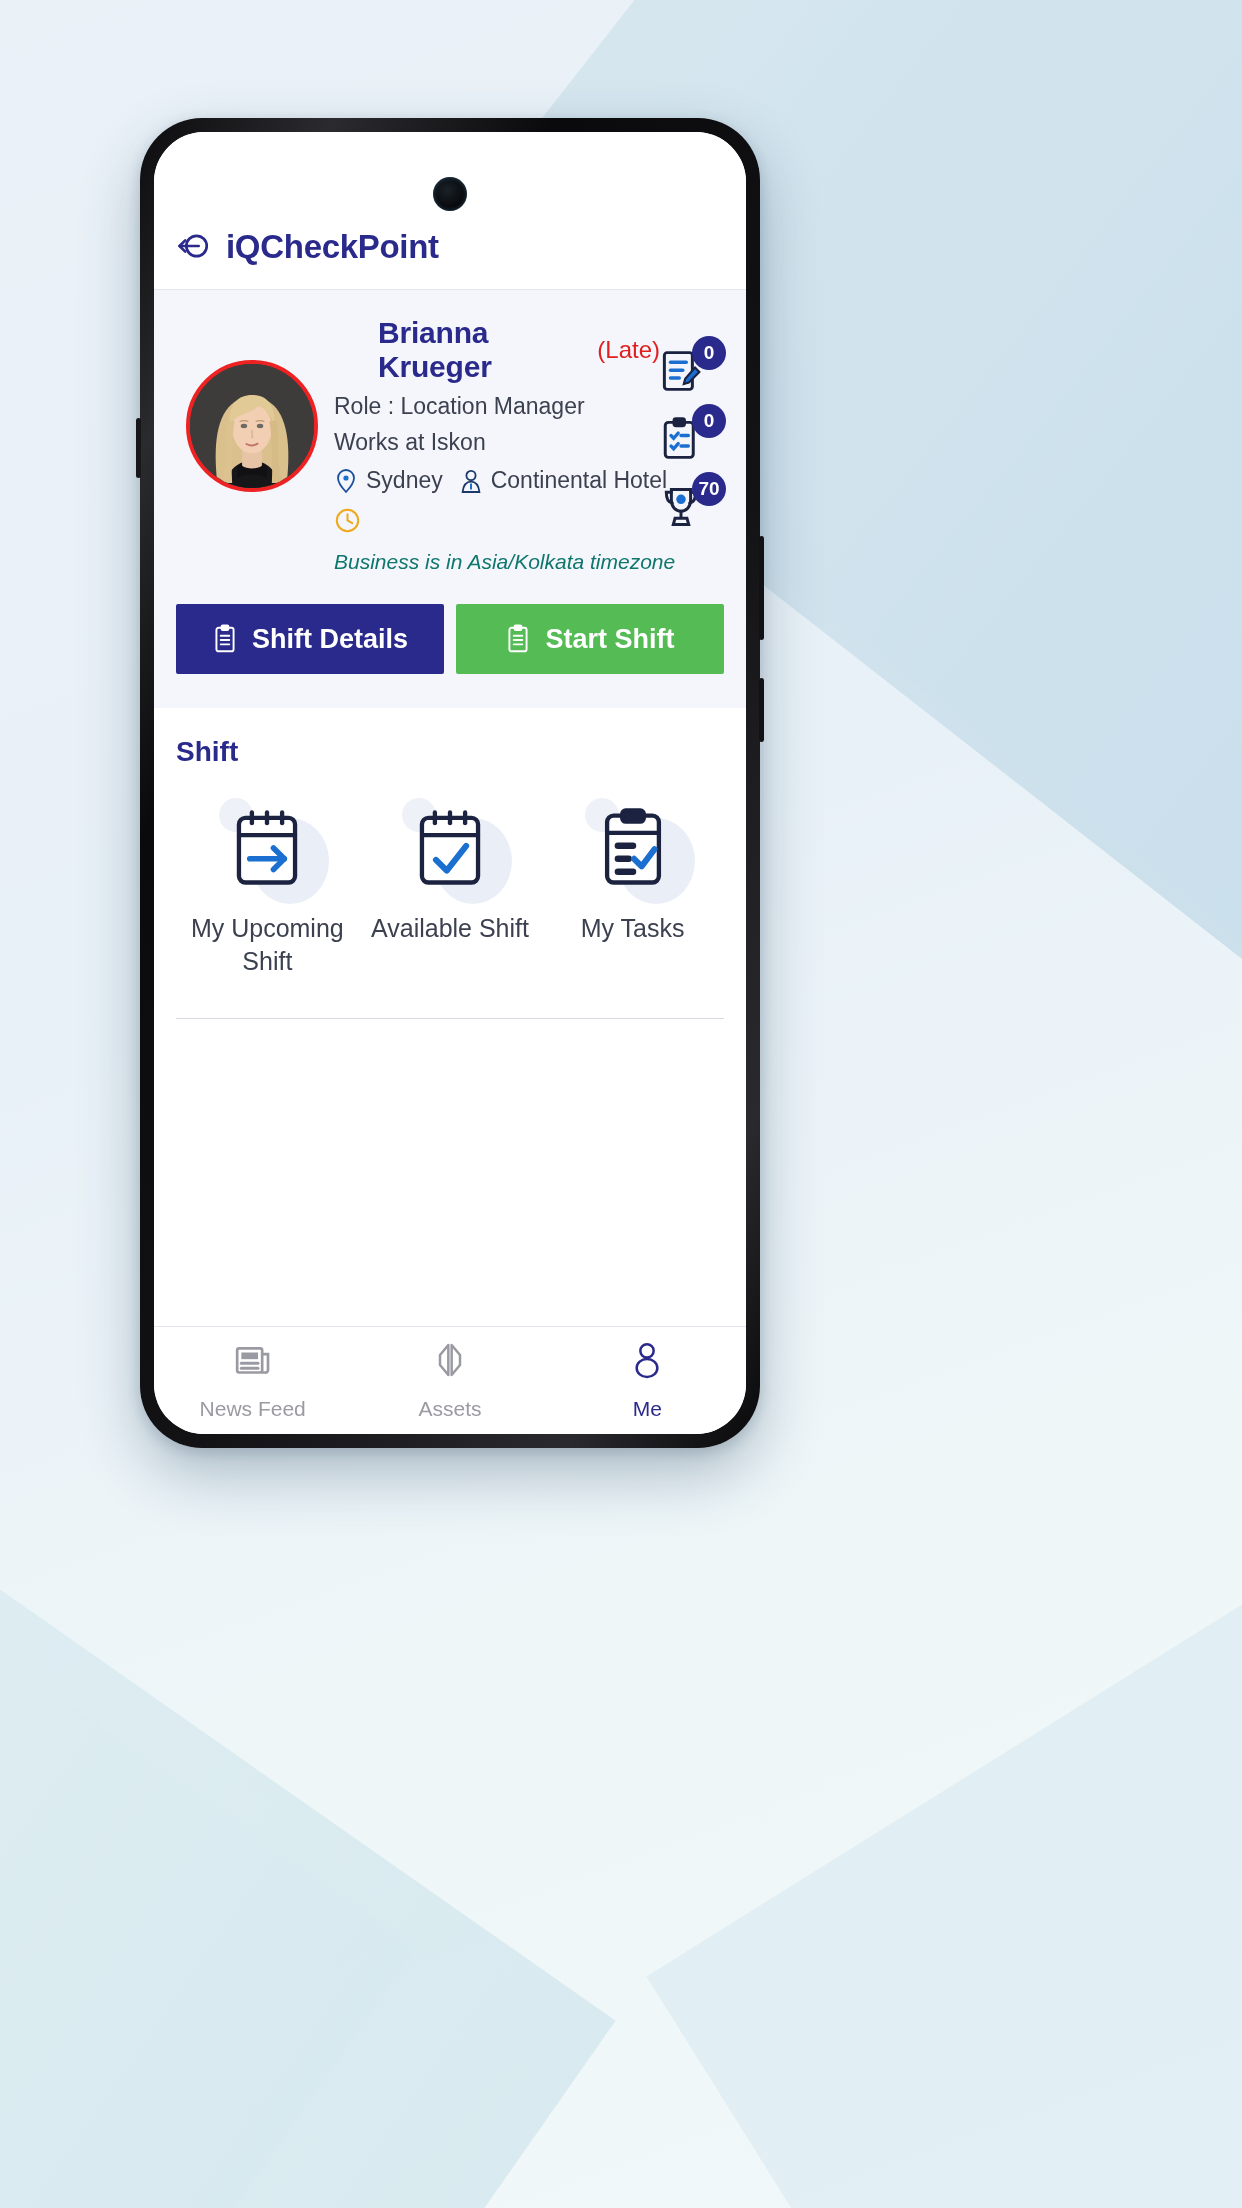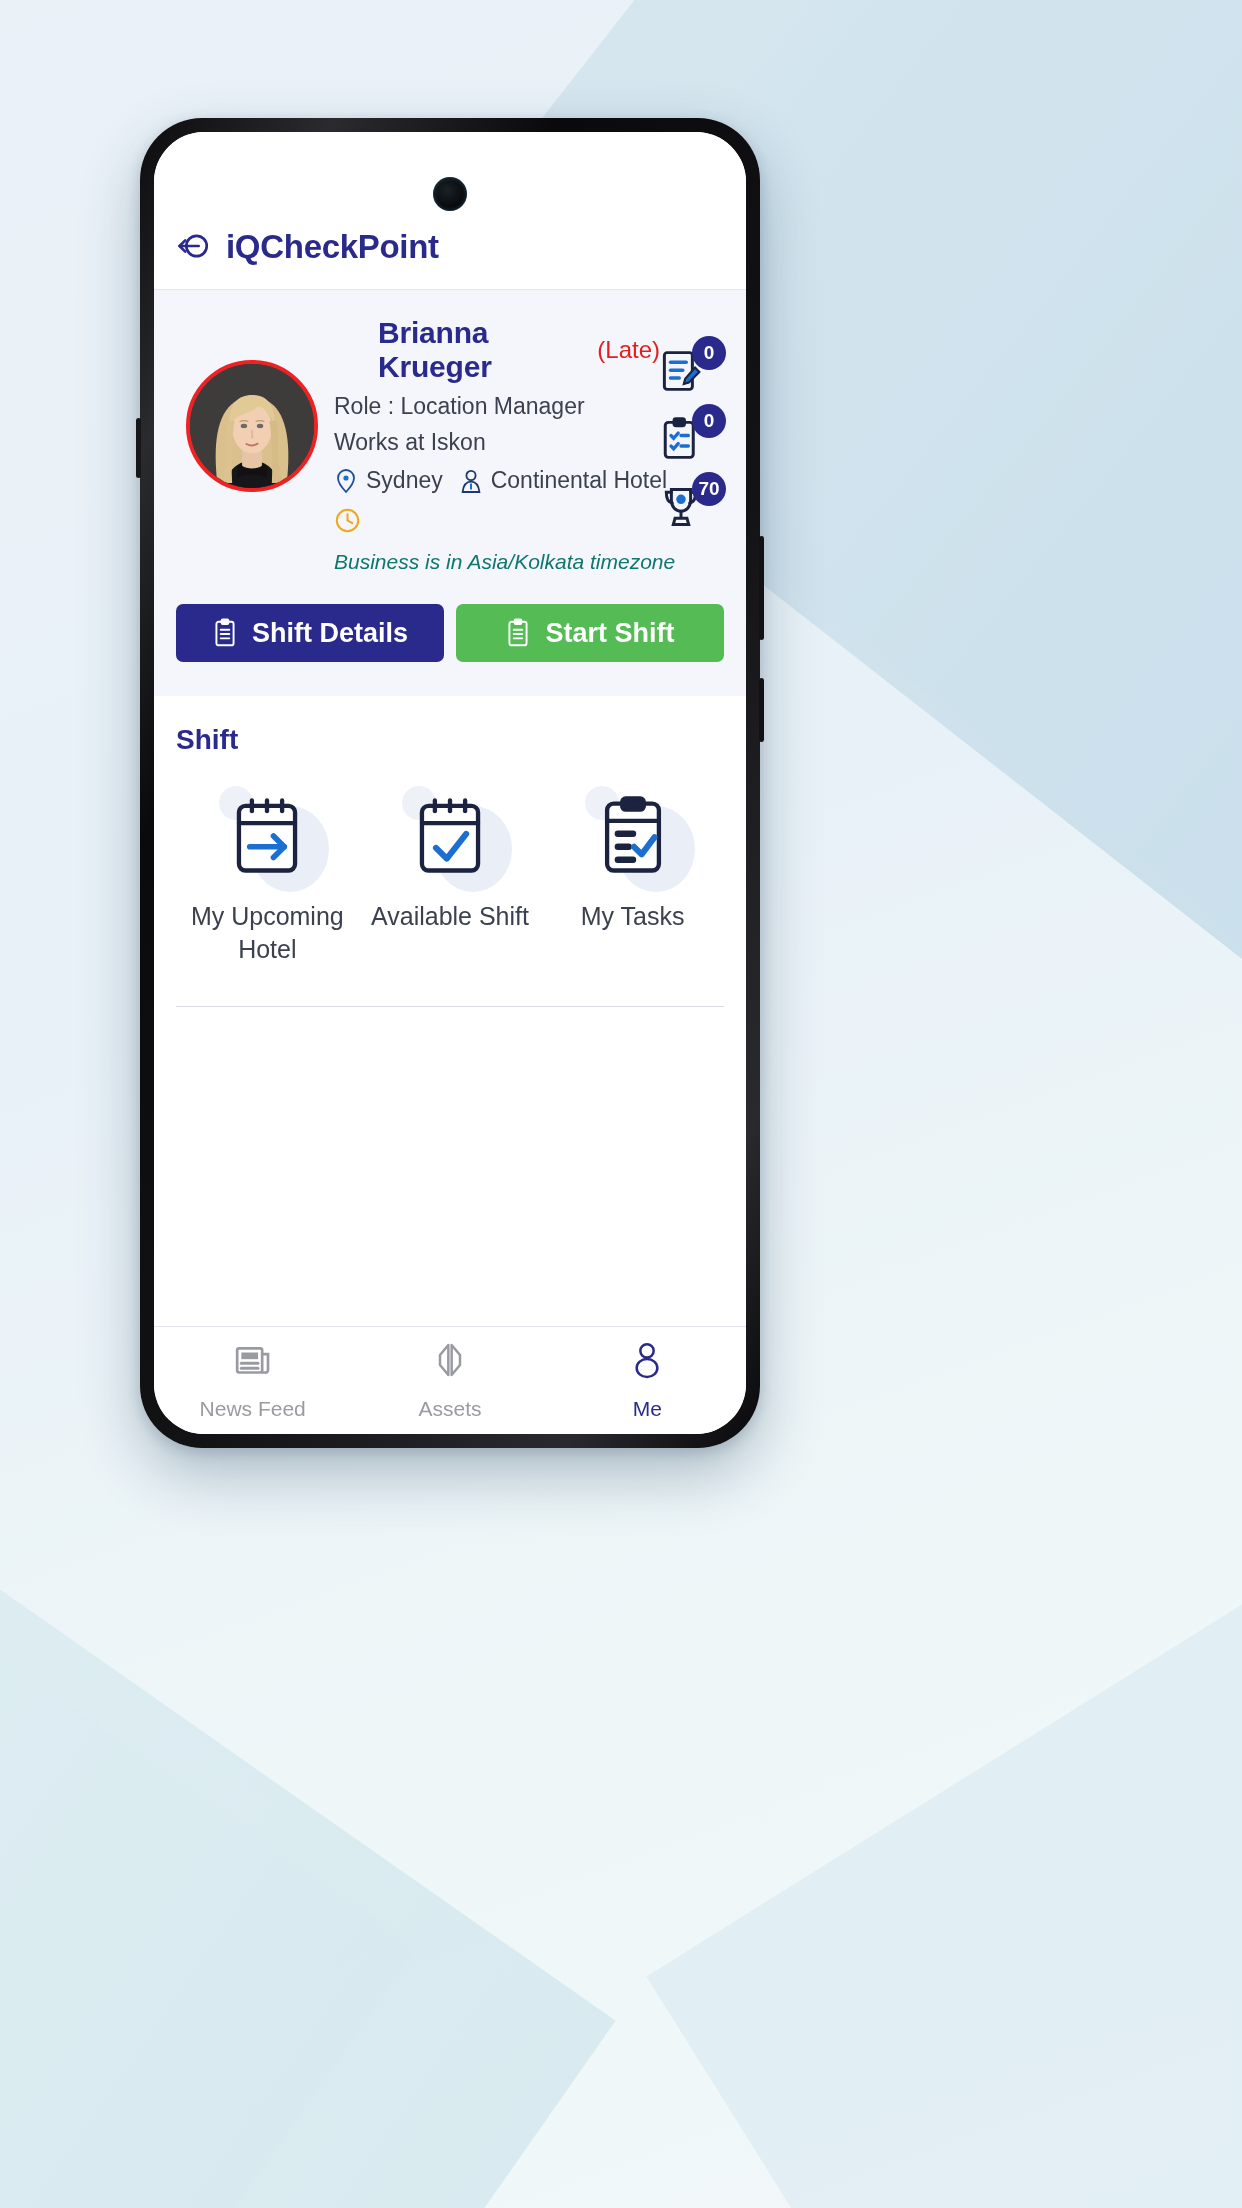--- a/index.html
+++ b/index.html
@@ -202,22 +202,22 @@
     display: flex; align-items: center; justify-content: center;
   }
 
   
   #action-row {
     display: flex; gap: 12px;
     padding: 30px 22px 0 22px;
   }
   .action-btn {
     flex: 1 1 0;
-    height: 58px;
-    border: none; border-radius: 7px;
+    height: 70px;
+    border: none; border-radius: 2px;
     display: flex; align-items: center; justify-content: center;
     gap: 14px;
     color: #fff; font-size: 27px; font-weight: bold;
     font-family: "Liberation Sans", sans-serif;
     cursor: pointer;
   }
   #shift-details-button { background: #2a2a8c; }
   #start-shift-button  { background: #55bb55; }
   .btn-ico { width: 26px; height: 30px; flex: 0 0 auto; }
 
@@ -460,21 +460,21 @@
             <svg class="tile-ico" viewBox="0 0 34 38" fill="none" stroke="#1b2340" stroke-width="2" stroke-linecap="round" stroke-linejoin="round">
               <rect x="4" y="5" width="26" height="30" rx="3" fill="#ffffff"></rect>
               <line x1="4" y1="13" x2="30" y2="13"></line>
               <path d="M10 2.5 L10 7.5"></path>
                 <path d="M17 2.5 L17 7.5"></path>
                 <path d="M24 2.5 L24 7.5"></path>
               <line x1="9" y1="24" x2="25" y2="24" stroke="#1b6fd0" stroke-width="2.6"></line>
               <polyline points="20,19 25,24 20,29" stroke="#1b6fd0" stroke-width="2.6" fill="none"></polyline>
             </svg>
           </div>
-          <div class="tile-label">My Upcoming Hotel</div>
+          <div class="tile-label">My Upcoming Shift</div>
         </div>
 
         <div class="shift-tile">
           <div class="tile-ico-wrap">
             <div class="tile-blob"></div>
             <div class="tile-blob2"></div>
             <svg class="tile-ico" viewBox="0 0 34 38" fill="none" stroke="#1b2340" stroke-width="2" stroke-linecap="round" stroke-linejoin="round">
               <rect x="4" y="5" width="26" height="30" rx="3" fill="#ffffff"></rect>
               <line x1="4" y1="13" x2="30" y2="13"></line>
               <path d="M10 2.5 L10 7.5"></path>

